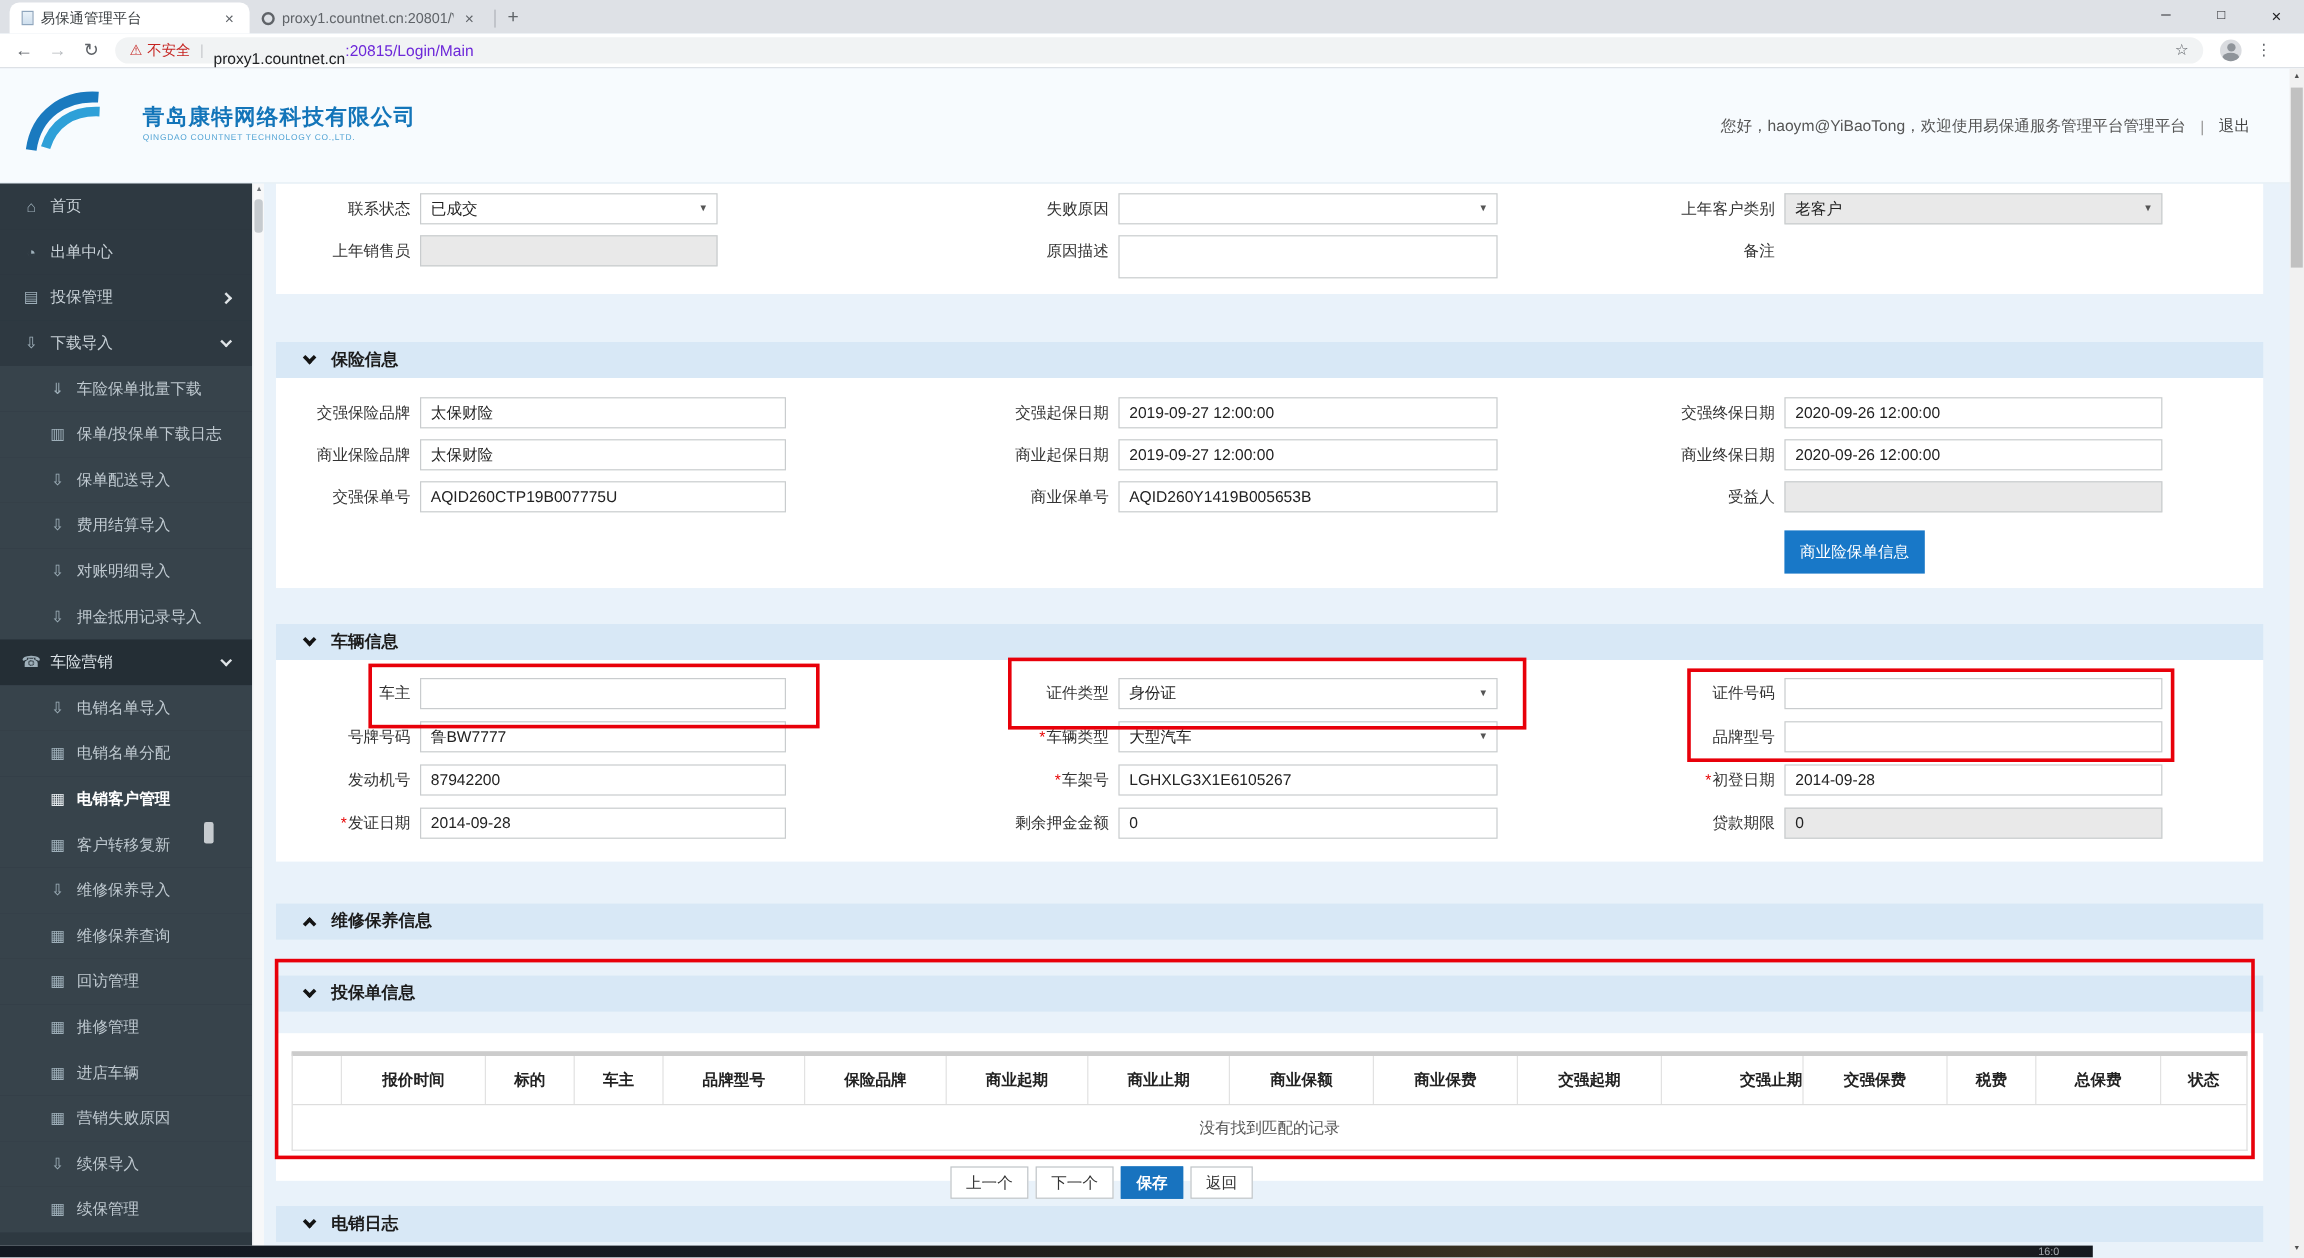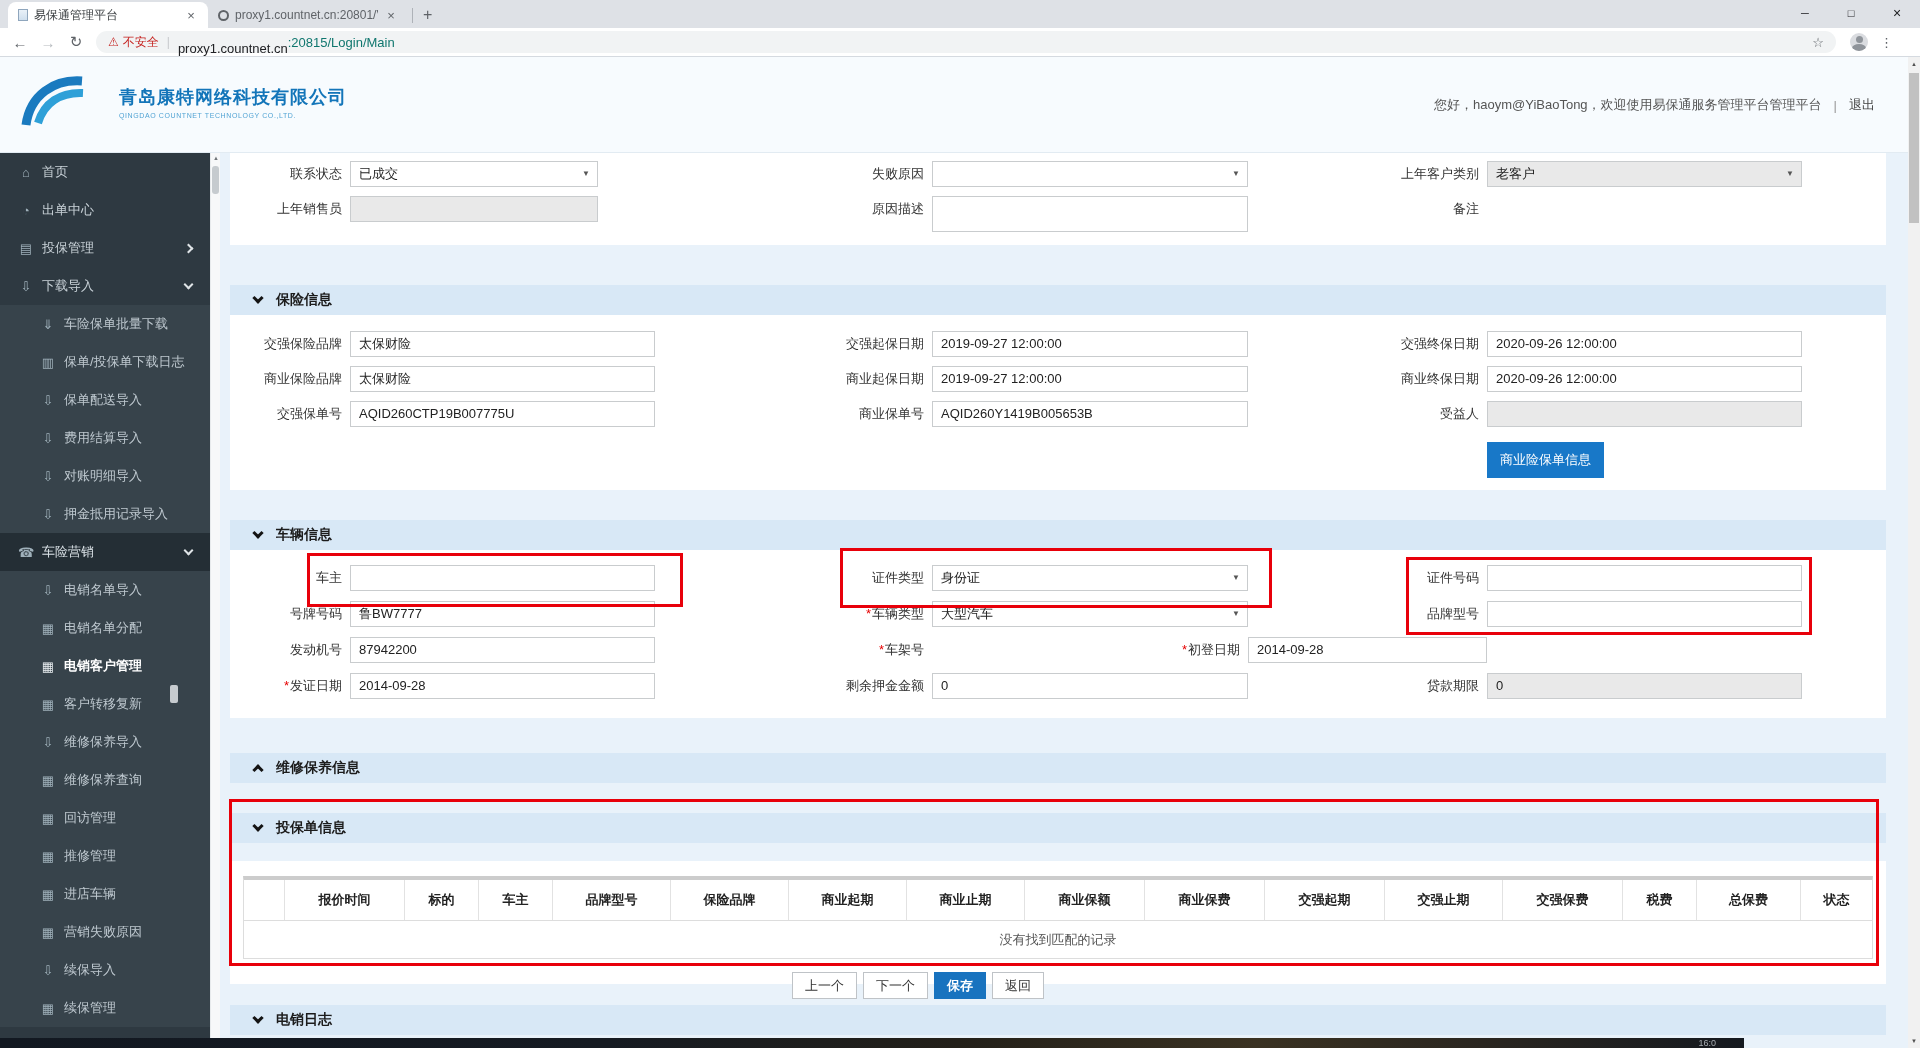--- a/index.html
+++ b/index.html
@@ -21,21 +21,21 @@
   .wincontrols div{width:46px;text-align:center;line-height:26px;font-size:11px;color:#202124;}
 
   .addrbar{position:absolute;left:0;top:28px;width:1920px;height:29px;background:#fff;border-bottom:1px solid #d5dae0;display:flex;align-items:center;}
   .navbtn{font-size:15px;color:#5f6368;width:28px;text-align:center;}
   .navbtn.fwd{color:#b6babe;}
   .omnibox{height:22px;width:1740px;margin-left:6px;background:#f1f3f4;border-radius:11px;display:flex;align-items:center;padding:0 12px;font-size:12px;}
   .warn-tri{color:#c5221f;font-size:12px;margin-right:4px;}
   .insecure{color:#c5221f;font-size:12px;}
   .omni-sep{color:#c6c9cc;margin:0 8px;}
   .url-host{color:#202124;font-size:13px;margin-top:12px;}
-  .url-path{color:#0f766e;font-size:13px;}
+  .url-path{color:#6d28d9;font-size:13px;}
   .star{margin-left:auto;color:#5f6368;font-size:13px;}
   .avatar{width:18px;height:18px;border-radius:50%;background:#dadce0;margin:0 12px 0 14px;position:relative;overflow:hidden;}
   .avatar::before{content:"";position:absolute;left:5.5px;top:3px;width:7px;height:7px;border-radius:50%;background:#8f949a;}
   .avatar::after{content:"";position:absolute;left:2px;top:11px;width:14px;height:8px;border-radius:50%;background:#8f949a;}
   .menu-dots{color:#5f6368;font-size:13px;margin-right:10px;}
 
   
   .appheader{position:absolute;left:0;top:57px;width:1920px;height:96px;background:#f7fbfe;border-bottom:1px solid #e2ebf2;}
   .logo-wrap{position:absolute;left:20px;top:16px;display:flex;align-items:center;gap:25px;}
   .logo-text{margin-left:10px;}
@@ -102,21 +102,21 @@
   
   .ptable{margin:15px 13px 0;border:1px solid #ddd;border-top:4px solid #ccc;background:#fff;}
   .pt-head{display:flex;border-bottom:1px solid #ddd;}
   .pt-head span{height:40px;line-height:40px;text-align:center;font-size:13px;font-weight:bold;color:#222;border-left:1px solid #e2e2e2;overflow:hidden;white-space:nowrap;}
   .pt-head span:first-child{border-left:none;}
   .pt-head span:nth-child(1){width:40px;}  .pt-head span:nth-child(2){width:120px;}
   .pt-head span:nth-child(3){width:74px;}  .pt-head span:nth-child(4){width:74px;}
   .pt-head span:nth-child(5){width:118px;} .pt-head span:nth-child(6){width:118px;}
   .pt-head span:nth-child(7){width:118px;} .pt-head span:nth-child(8){width:118px;}
   .pt-head span:nth-child(9){width:120px;} .pt-head span:nth-child(10){width:120px;}
-  .pt-head span:nth-child(11){width:120px;}.pt-head span:nth-child(12){width:118px;}
+  .pt-head span:nth-child(11){width:120px;}.pt-head span:nth-child(12){width:118px;text-align:right;}
   .pt-head span:nth-child(13){width:120px;}.pt-head span:nth-child(14){width:74px;}
   .pt-head span:nth-child(15){width:104px;}.pt-head span:nth-child(16){flex:1;}
   .pt-empty{height:37px;line-height:37px;text-align:center;font-size:13px;color:#555;}
 
   
   .actions{position:absolute;top:819px;left:572px;display:flex;gap:6px;}
   .abtn{height:27px;line-height:25px;padding:0 12px;font-size:13px;background:#fff;border:1px solid #bfc3c7;color:#333;}
   .abtn.save{background:#1873bf;border-color:#1873bf;color:#fff;font-weight:bold;}
 
   
@@ -367,20 +367,21 @@
         <div class="fctl input"><span class="val">鲁BW7777</span></div>
         <div class="flabel c2"><span class="req">*</span>车辆类型</div>
         <div class="fctl select"><span class="val">大型汽车</span><span class="sel-arrow">▼</span></div>
         <div class="flabel c3">品牌型号</div>
         <div class="fctl input"><span class="val"></span></div>
       </div>
       <div class="frow">
         <div class="flabel c1">发动机号</div>
         <div class="fctl input"><span class="val">87942200</span></div>
         <div class="flabel c2"><span class="req">*</span>车架号</div>
+        <div class="fctl input"><span class="val">LGHXLG3X1E6105267</span></div>
         <div class="flabel c3"><span class="req">*</span>初登日期</div>
         <div class="fctl input"><span class="val">2014-09-28</span></div>
       </div>
       <div class="frow">
         <div class="flabel c1"><span class="req">*</span>发证日期</div>
         <div class="fctl input"><span class="val">2014-09-28</span></div>
         <div class="flabel c2">剩余押金金额</div>
         <div class="fctl input"><span class="val">0</span></div>
         <div class="flabel c3">贷款期限</div>
         <div class="fctl input disabled"><span class="val">0</span></div>

